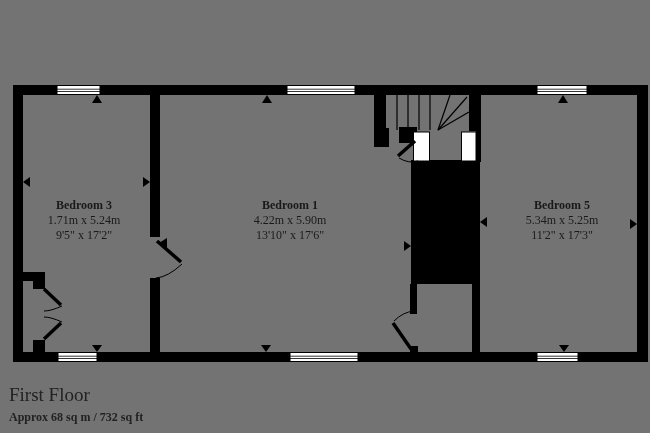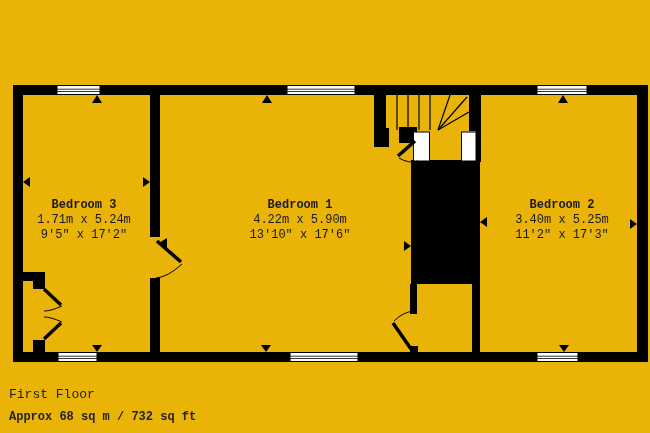--- a/index.html
+++ b/index.html
@@ -1,36 +1,36 @@
 <!DOCTYPE html>
 <html><head>
 <meta charset="utf-8">
 <style>
   html, body { margin: 0; padding: 0; background: #ffffff; }
   .stage {
     position: relative;
     width: 650px;
     height: 433px;
-    background: #eab308;
-    font-family: Liberation Mono, monospace;
+    background: #737373;
+    font-family: Liberation Serif, serif;
     overflow: hidden;
   }
   .plan-svg { position: absolute; left: 0; top: 0; }
   .room-label {
     position: absolute;
     transform: translateX(-50%);
     text-align: center;
     color: #1a1a1a;
     font-size: 12px;
     line-height: 15px;
     white-space: nowrap;
   }
   .room-name { font-weight: bold; }
   .footer { position: absolute; left: 9px; top: 384px; color: #222222; }
-  .floor-title { font-size: 13px; font-weight: 400; line-height: 22px; }
+  .floor-title { font-size: 19px; font-weight: 400; line-height: 22px; }
   .floor-area  { font-size: 12px; font-weight: bold; line-height: 18px; margin-top: 2px; }
 </style>
 </head>
 <body>
 
 <div class="stage">
 
   <svg class="plan-svg" width="650" height="433" viewBox="0 0 650 433">
 
     <g fill="#000000">
@@ -156,29 +156,29 @@
       <polygon points="630,219 630,229 637,224"></polygon>
     </g>
   </svg>
 
   <div class="room-label" style="left:84px; top:198px">
     <div class="room-name">Bedroom 3</div>
     <div class="room-dim">1.71m x 5.24m</div>
     <div class="room-dim">9'5" x 17'2"</div>
   </div>
 
-  <div class="room-label" style="left:300px; top:198px">
+  <div class="room-label" style="left:290px; top:198px">
     <div class="room-name">Bedroom 1</div>
     <div class="room-dim">4.22m x 5.90m</div>
     <div class="room-dim">13'10" x 17'6"</div>
   </div>
 
   <div class="room-label" style="left:562px; top:198px">
-    <div class="room-name">Bedroom 2</div>
-    <div class="room-dim">3.40m x 5.25m</div>
+    <div class="room-name">Bedroom 5</div>
+    <div class="room-dim">5.34m x 5.25m</div>
     <div class="room-dim">11'2" x 17'3"</div>
   </div>
 
   <div class="footer">
     <div class="floor-title">First Floor</div>
     <div class="floor-area">Approx 68 sq m / 732 sq ft</div>
   </div>
 
 </div>
 

